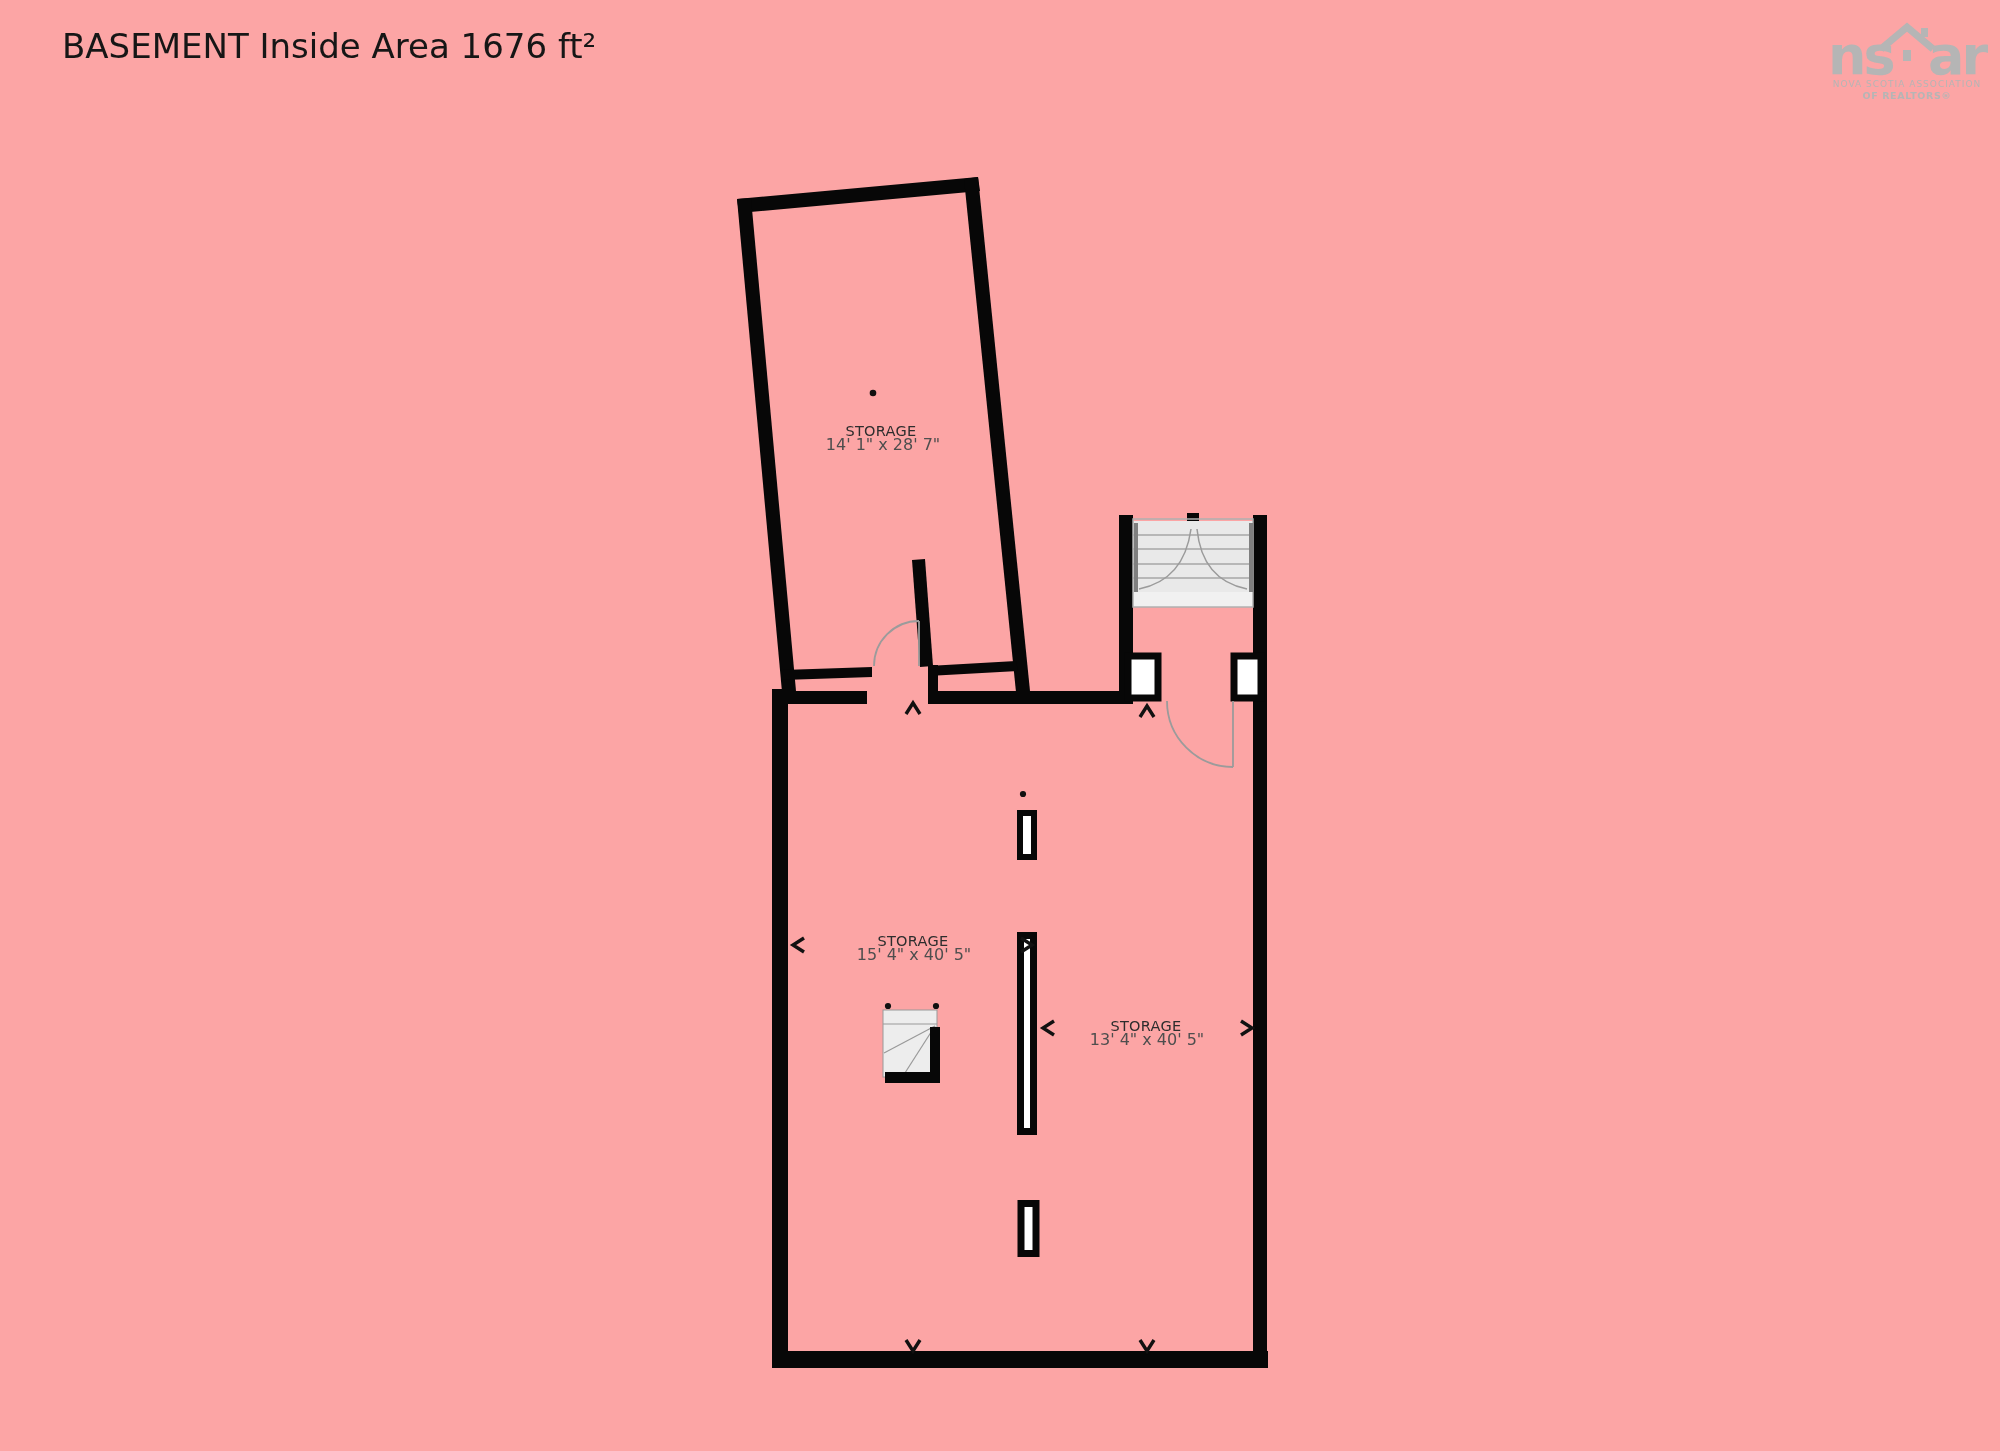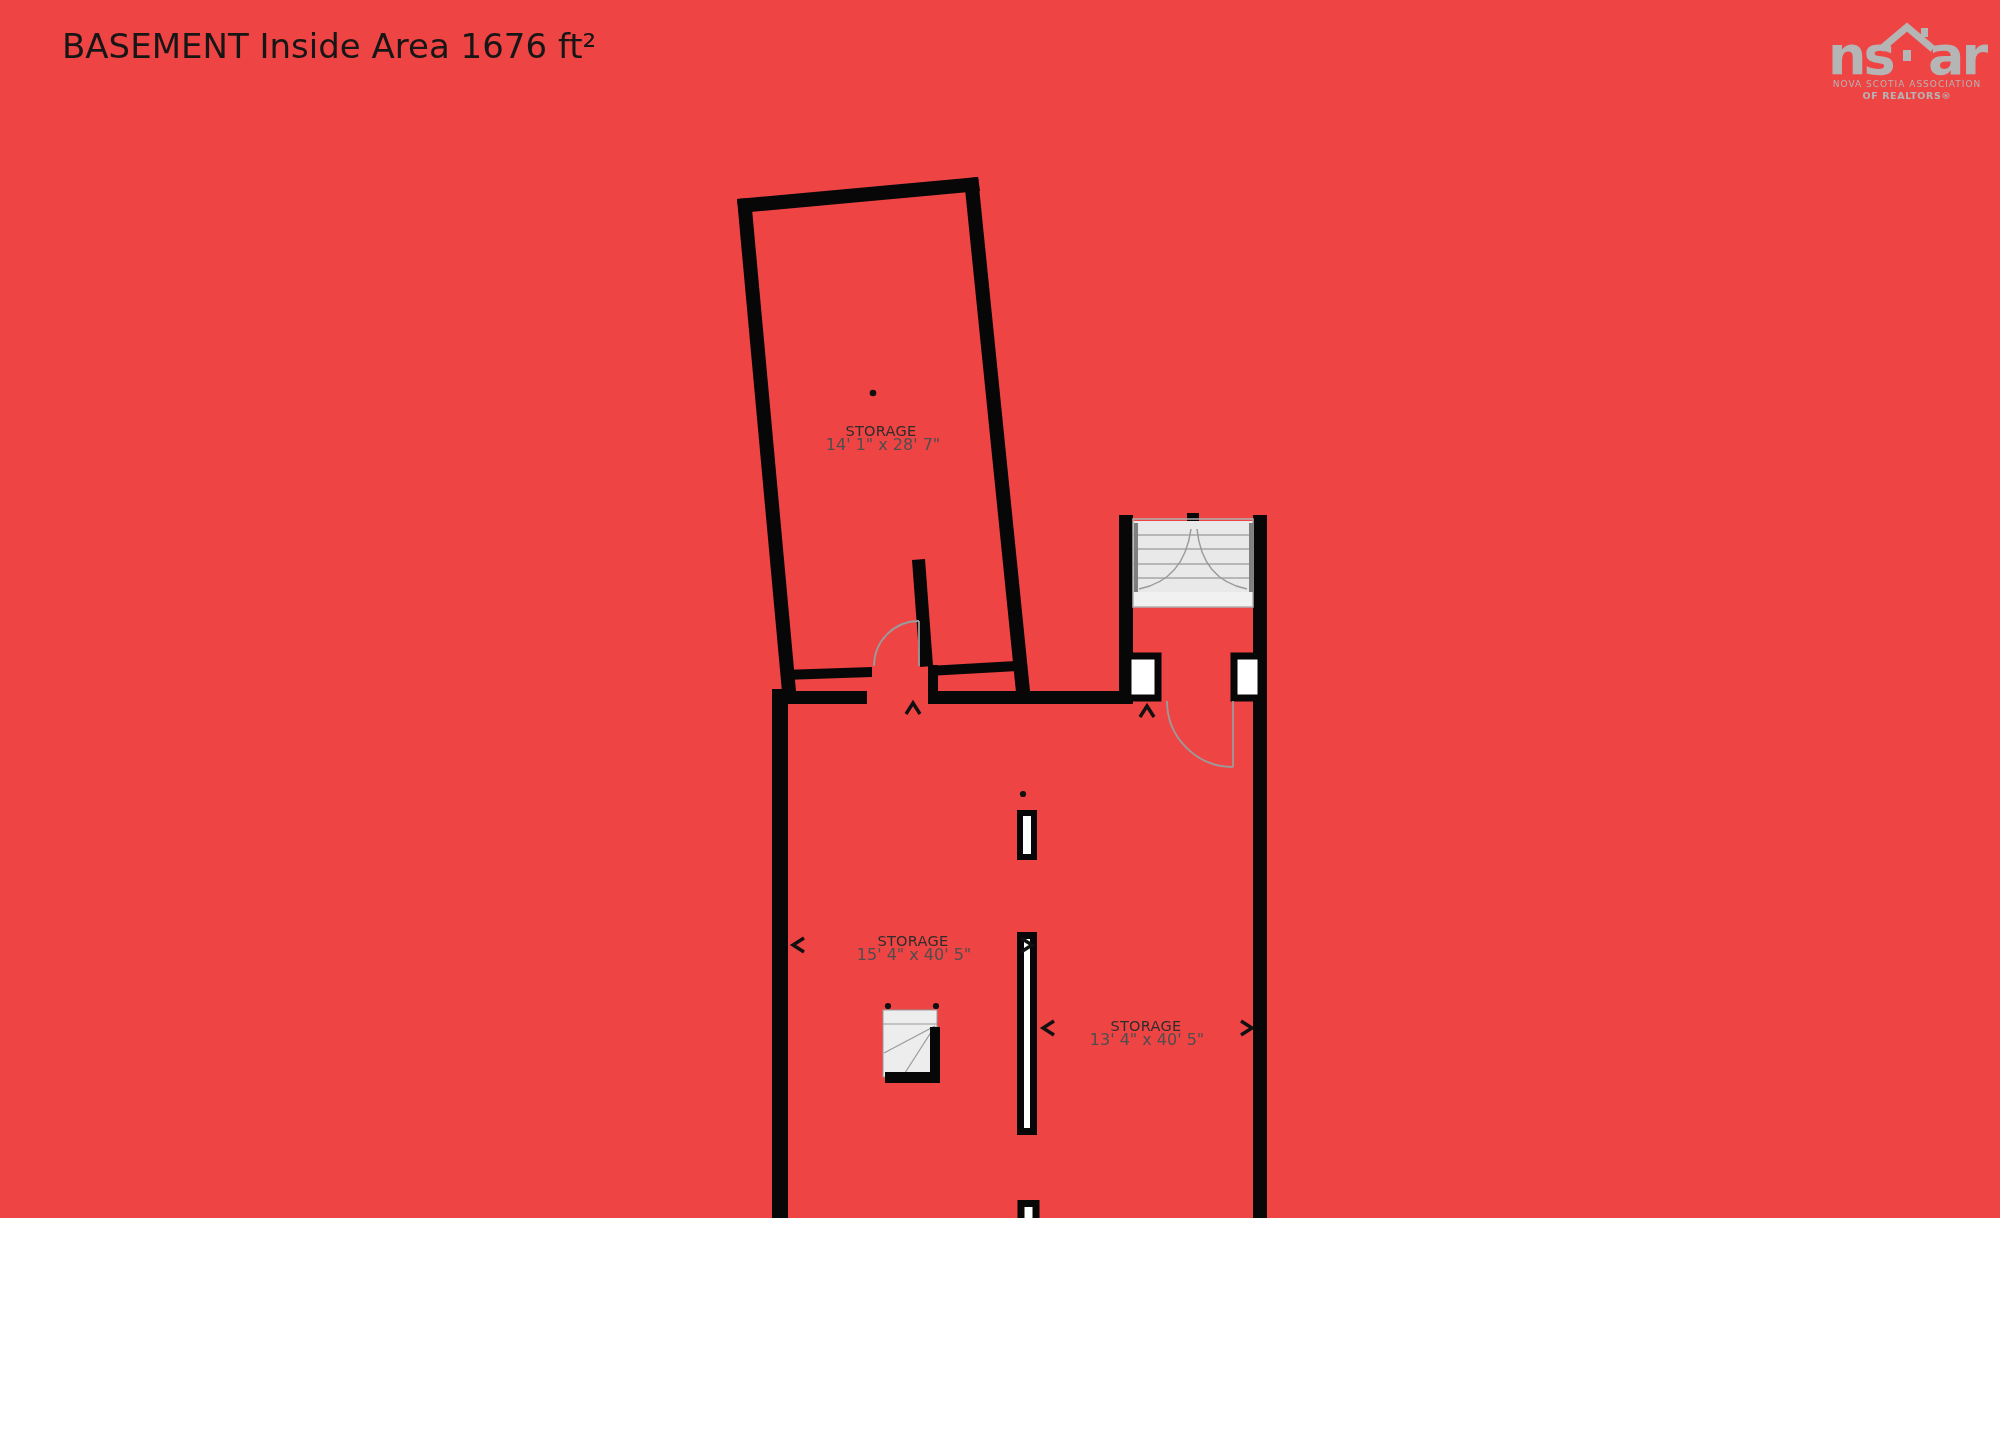--- a/index.html
+++ b/index.html
@@ -1,16 +1,16 @@
 <!DOCTYPE html>
 <html><head>
 <meta charset="utf-8">
 <style>
   html,body{margin:0;padding:0;background:#ffffff;}
-  #page{position:relative;width:2000px;height:1218px;background:#ef4444;overflow:hidden;
+  #page{position:relative;width:2000px;height:1451px;background:#fca5a5;overflow:hidden;
         font-family:"DejaVu Sans","Liberation Sans",sans-serif;}
   svg{position:absolute;left:0;top:0;}
   text{font-family:"DejaVu Sans","Liberation Sans",sans-serif;}
 </style>
 </head>
 <body>
 
 <div id="page">
 <svg width="2000" height="1451" viewBox="0 0 2000 1451">
 

